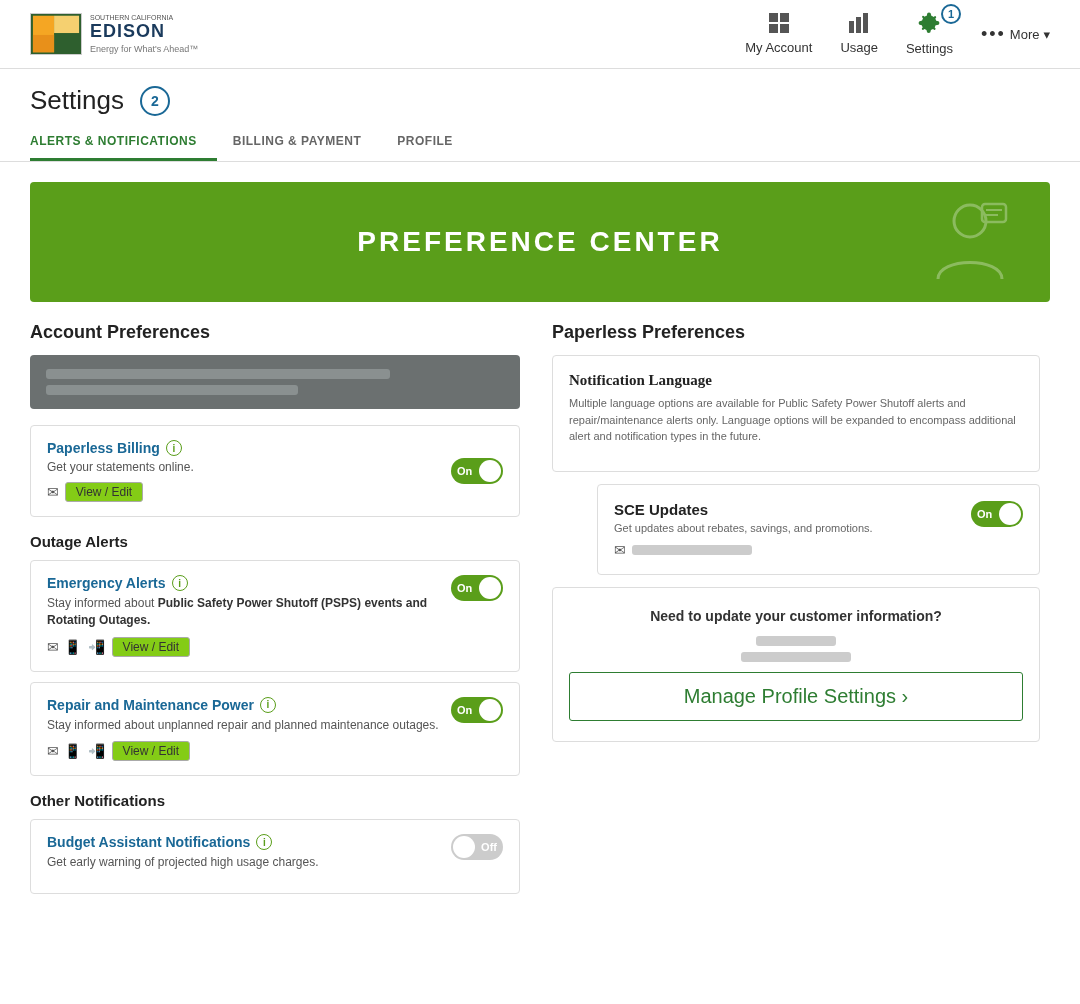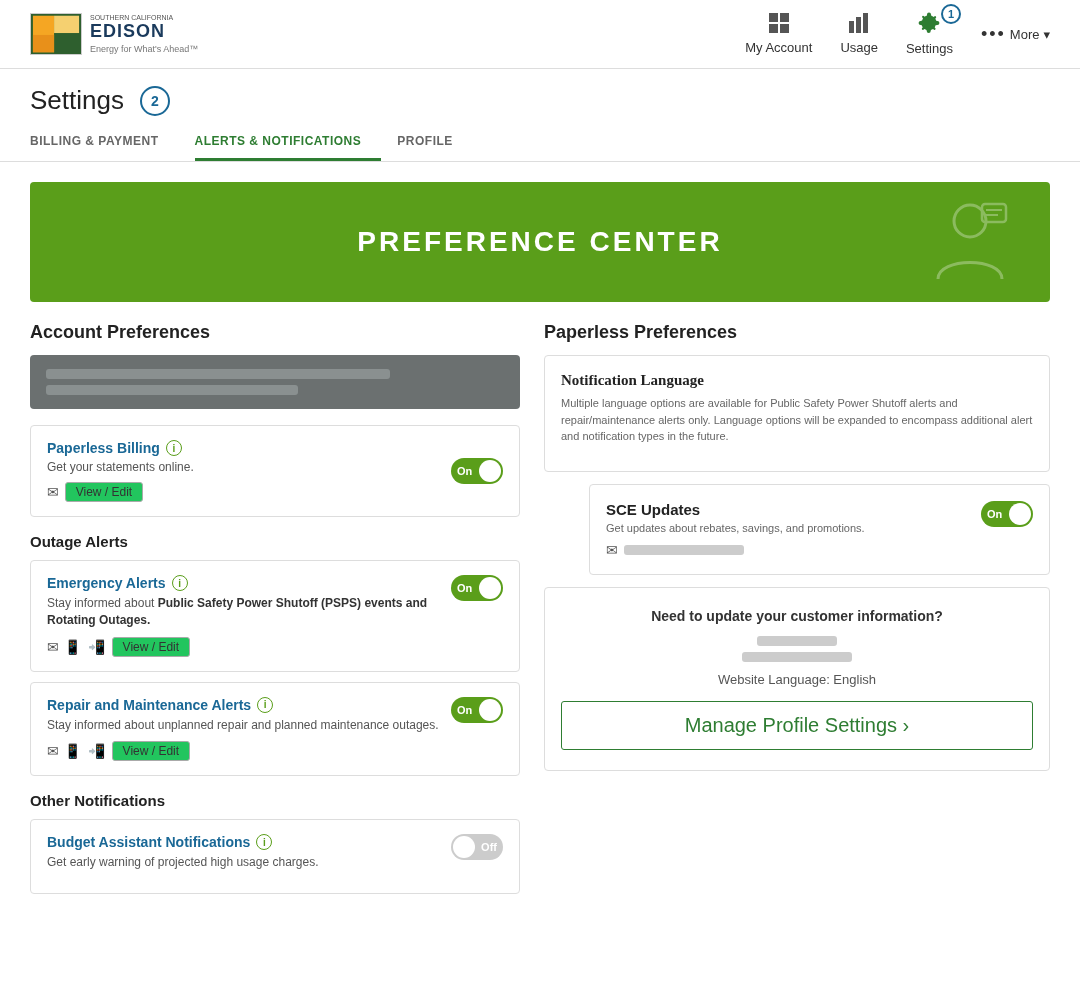--- a/index.html
+++ b/index.html
@@ -34,41 +34,41 @@
     .tab { padding: 10px 20px 10px 0; font-size: 12px; font-weight: 600; color: #666; cursor: pointer; letter-spacing: 0.5px; border-bottom: 3px solid transparent; margin-right: 16px; }
     .tab.active { color: #2e7d32; border-bottom: 3px solid #2e7d32; }
 
     
     .hero-banner { margin: 20px 30px; background: #5a9e1a; border-radius: 4px; padding: 40px 20px; display: flex; align-items: center; justify-content: center; position: relative; overflow: hidden; min-height: 120px; }
     .hero-title { color: #fff; font-size: 28px; font-weight: bold; letter-spacing: 3px; text-align: center; z-index: 1; }
     .hero-icon { position: absolute; right: 40px; bottom: 10px; opacity: 0.3; }
     .hero-icon svg { width: 80px; height: 90px; }
 
     
-    .main-content { display: flex; gap: 24px; padding: 0 30px 30px 30px; }
+    .main-content { display: flex; gap: 32px; padding: 0 40px 30px 30px; }
     .left-col { flex: 0 0 490px; }
     .right-col { flex: 1; }
 
     
     .section-title { font-size: 18px; font-weight: bold; color: #222; margin-bottom: 12px; }
 
     
     .account-bar { background: #6b7070; border-radius: 4px; padding: 14px 16px; margin-bottom: 16px; }
     .blurred-line { background: #8a9090; height: 10px; border-radius: 3px; margin-bottom: 6px; width: 75%; }
     .blurred-line.short { width: 55%; margin-bottom: 0; }
 
     
     .pref-card { border: 1px solid #ddd; border-radius: 4px; padding: 14px 16px; margin-bottom: 0; }
     .pref-card-header { display: flex; align-items: center; justify-content: space-between; }
     .pref-card-title-row { display: flex; align-items: center; gap: 6px; }
     .pref-card-title { font-size: 14px; font-weight: bold; color: #1a6896; }
     .pref-card-desc { font-size: 12px; color: #555; margin: 4px 0 8px 0; }
     .pref-card-actions { display: flex; align-items: center; gap: 6px; }
     .icon-small { font-size: 14px; color: #555; }
-    .btn-small { border: 1px solid #aaa; border-radius: 3px; background: #22c55e; padding: 2px 10px; font-size: 12px; cursor: pointer; color: #333; }
+    .btn-small { border: 1px solid #aaa; border-radius: 3px; background: #84cc16; padding: 2px 10px; font-size: 12px; cursor: pointer; color: #333; }
 
     
     .toggle { display: flex; }
     .toggle-track { width: 52px; height: 26px; border-radius: 13px; background: #5a9e1a; display: flex; align-items: center; padding: 2px; cursor: pointer; position: relative; }
     .toggle-track.off { background: #ccc; }
     .toggle-thumb { width: 22px; height: 22px; border-radius: 50%; background: #fff; transition: transform 0.2s; }
     .toggle-track .toggle-thumb { transform: translateX(26px); }
     .toggle-track.off .toggle-thumb { transform: translateX(0); }
     .toggle-label { font-size: 11px; font-weight: bold; color: #fff; position: absolute; left: 6px; }
     .toggle-label-off { font-size: 11px; font-weight: bold; color: #fff; position: absolute; right: 6px; }
@@ -171,22 +171,22 @@
     </nav>
   </div>
 </header>
 
 <div class="page-header">
   <h1 class="page-title">Settings</h1>
   <div class="badge-2">2</div>
 </div>
 
 <div class="tabs">
+  <div class="tab active">ALERTS &amp; NOTIFICATIONS</div>
   <div class="tab">BILLING &amp; PAYMENT</div>
-  <div class="tab active">ALERTS &amp; NOTIFICATIONS</div>
   <div class="tab">PROFILE</div>
 </div>
 
 <div class="hero-banner">
   <h2 class="hero-title">PREFERENCE CENTER</h2>
   <div class="hero-icon">
     <svg viewBox="0 0 80 90" fill="none" xmlns="http://www.w3.org/2000/svg">
       <circle cx="40" cy="22" r="16" stroke="white" stroke-width="3" fill="none"></circle>
       <path d="M8 80 C8 58 72 58 72 80" stroke="white" stroke-width="3" fill="none"></path>
       <rect x="52" y="5" width="24" height="18" rx="3" stroke="white" stroke-width="2.5" fill="none"></rect>
@@ -253,21 +253,21 @@
             <div class="toggle-thumb"></div>
           </div>
         </div>
       </div>
     </div>
 
     <div class="alert-card" style="margin-bottom:16px;">
       <div class="alert-card-header">
         <div style="flex:1;">
           <div style="display:flex;align-items:center;gap:6px;">
-            <span class="alert-card-title">Repair and Maintenance Alerts</span>
+            <span class="alert-card-title">Repair and Maintenance Power</span>
             <span class="info-icon">i</span>
           </div>
           <p class="alert-card-desc">Stay informed about unplanned repair and planned maintenance outages.</p>
           <div class="pref-card-actions">
             <span class="icon-small">✉</span>
             <span class="icon-small">📱</span>
             <span class="icon-small">📲</span>
             <button class="btn-small">View / Edit</button>
           </div>
         </div>
@@ -326,18 +326,17 @@
             <div class="toggle-thumb"></div>
           </div>
         </div>
       </div>
     </div>
 
     <div class="update-card">
       <p class="update-card-title">Need to update your customer information?</p>
       <div class="blurred-name"></div>
       <div class="blurred-email2"></div>
-      <p class="website-lang">Website Language: English</p>
       <button class="manage-btn">Manage Profile Settings ›</button>
     </div>
 
   </div>
 </div>
 
 </body></html>

